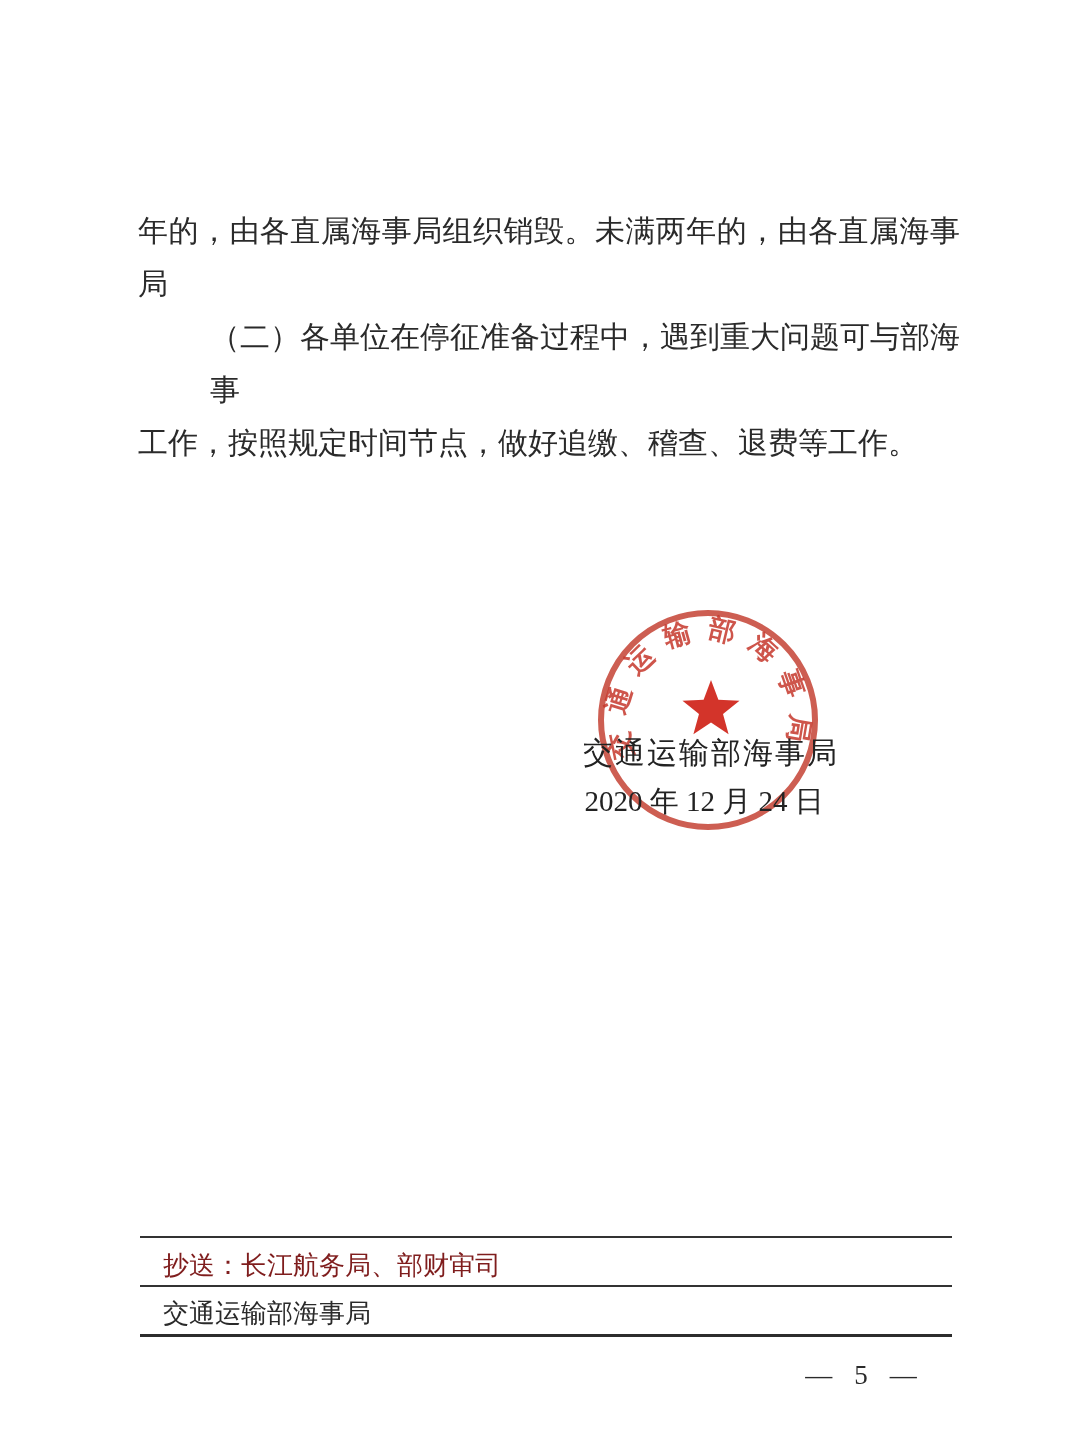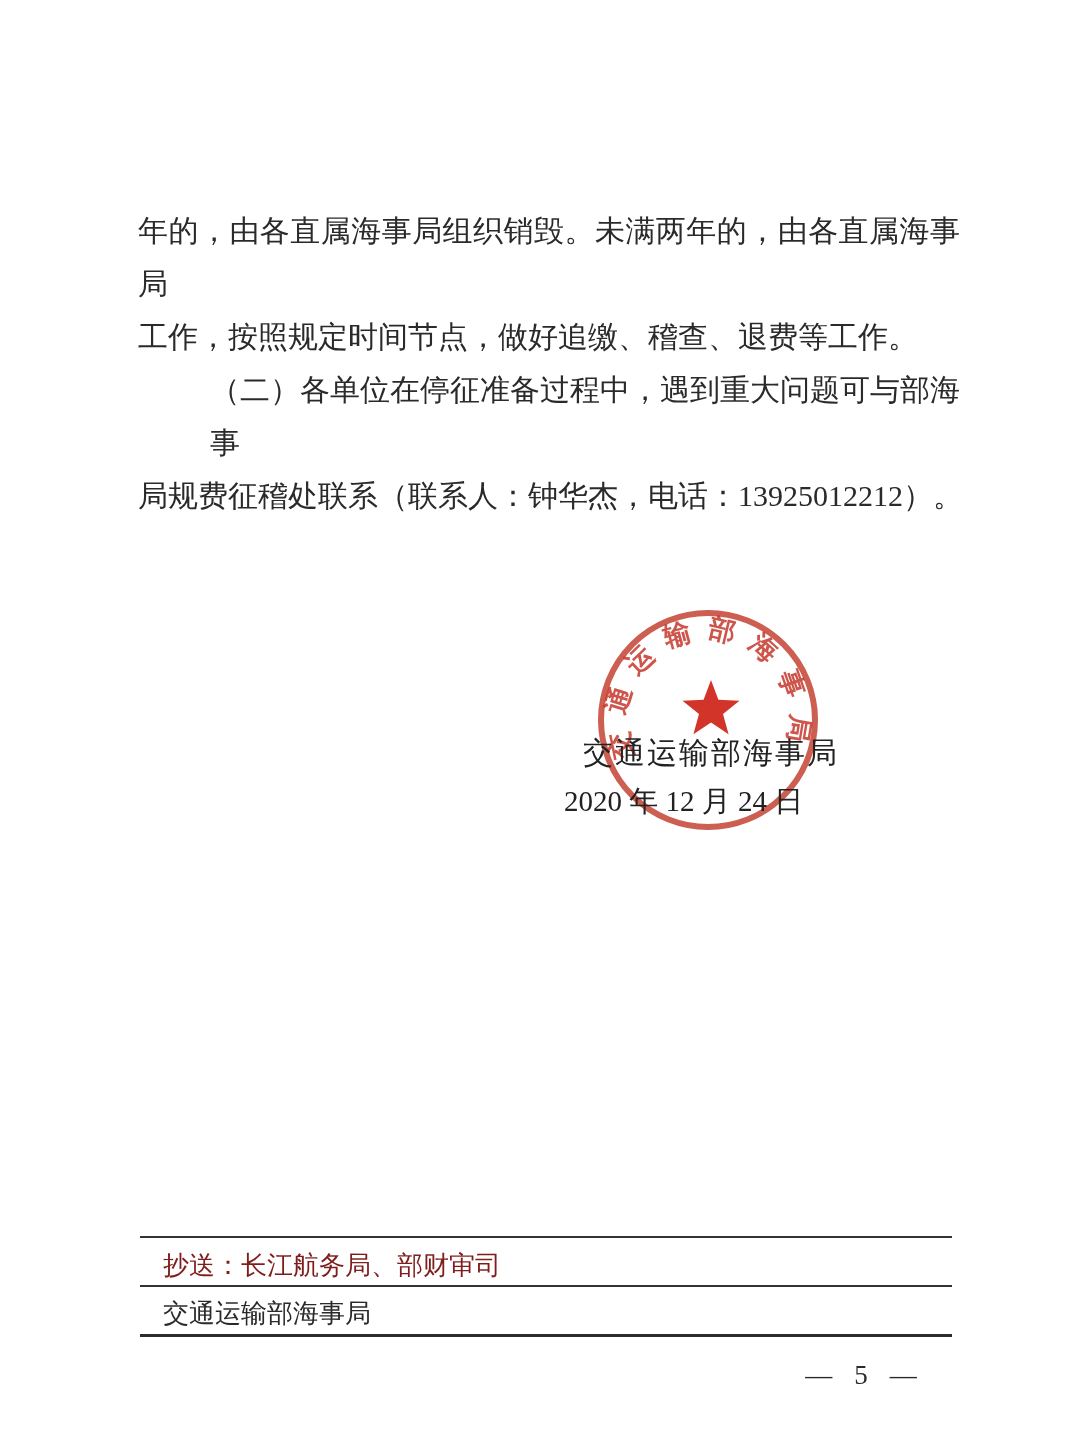--- a/index.html
+++ b/index.html
@@ -38,21 +38,21 @@
   }
 
   
   .signature-org {
     position: absolute; left: 571px; top: 733px; width: 280px;
     text-align: center; font-size: 30px; line-height: 40px;
     letter-spacing: 2px; color: #222; z-index: 3; white-space: nowrap;
   }
   .signature-date {
     position: absolute; left: 564px; top: 781px; width: 280px;
-    text-align: left; font-size: 29px; line-height: 40px;
+    text-align: center; font-size: 29px; line-height: 40px;
     color: #222; z-index: 3; white-space: nowrap;
   }
 
   
   .rule { position: absolute; left: 140px; width: 812px; background: #333333; }
   .rule-1 { top: 1236px; height: 2px; }
   .rule-2 { top: 1285px; height: 2px; }
   .rule-3 { top: 1334px; height: 3px; background: #2d2d2d; }
   .footer-copy {
     position: absolute; left: 163px; top: 1246px; width: 780px;
@@ -72,23 +72,22 @@
     font-size: 27px; line-height: 34px; color: #2a2a2a;
   }
 </style>
 </head>
 <body>
 
 <div class="page">
 
   <div class="doc-body">
     <div class="line fill">年的，由各直属海事局组织销毁。未满两年的，由各直属海事局</div>
+    <div class="line fill indent-para">（二）各单位在停征准备过程中，遇到重大问题可与部海事</div>
     <div class="line">工作，按照规定时间节点，做好追缴、稽查、退费等工作。</div>
-    <div class="line fill indent-para">（二）各单位在停征准备过程中，遇到重大问题可与部海事</div>
-    <div class="line">局规费征稽处联系（联系人：钟华杰，电话：13925012212）。</div>
   </div>
 
   <svg class="seal-svg" viewBox="0 0 260 260">
     <defs>
       <path id="sealArc" d="M 67 183 A 82 82 0 1 1 193 183" fill="none"></path>
     </defs>
     <circle cx="130" cy="130" r="107" fill="none" stroke-width="6" stroke-opacity="0.82" stroke="#c23a2c"></circle>
     <polygon points="133,90 140.4,109.8 161.5,110.7 145,123.9 150.6,144.3 133,132.6 115.4,144.3 121,123.9 104.5,110.7 125.6,109.8" fill-opacity="0.92" fill="#cf2318"></polygon>
     <text class="seal-arc-text" font-size="27" letter-spacing="14" fill-opacity="0.85" fill="#c5372b">
       <textPath href="#sealArc" startOffset="20">交通运输部海事局</textPath>

